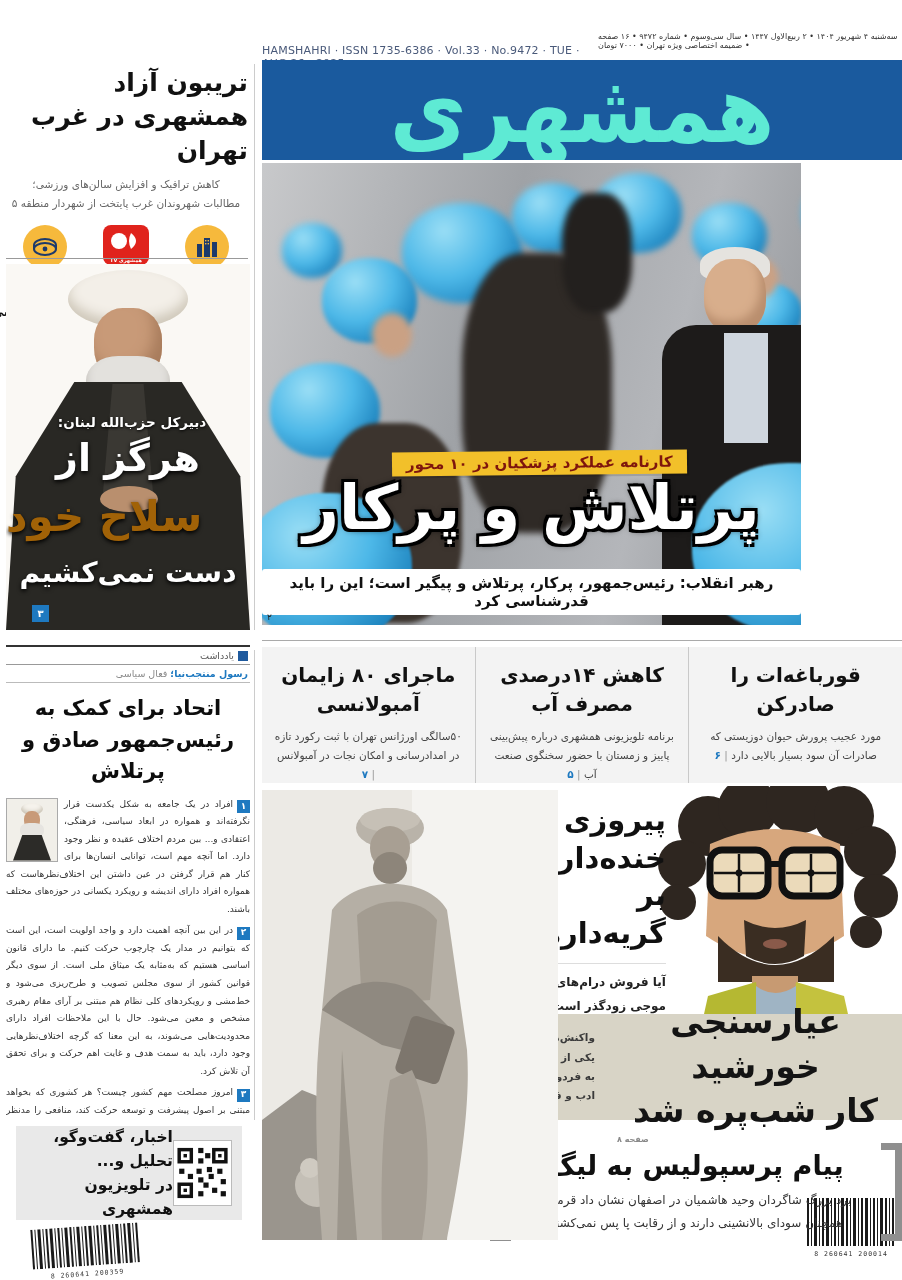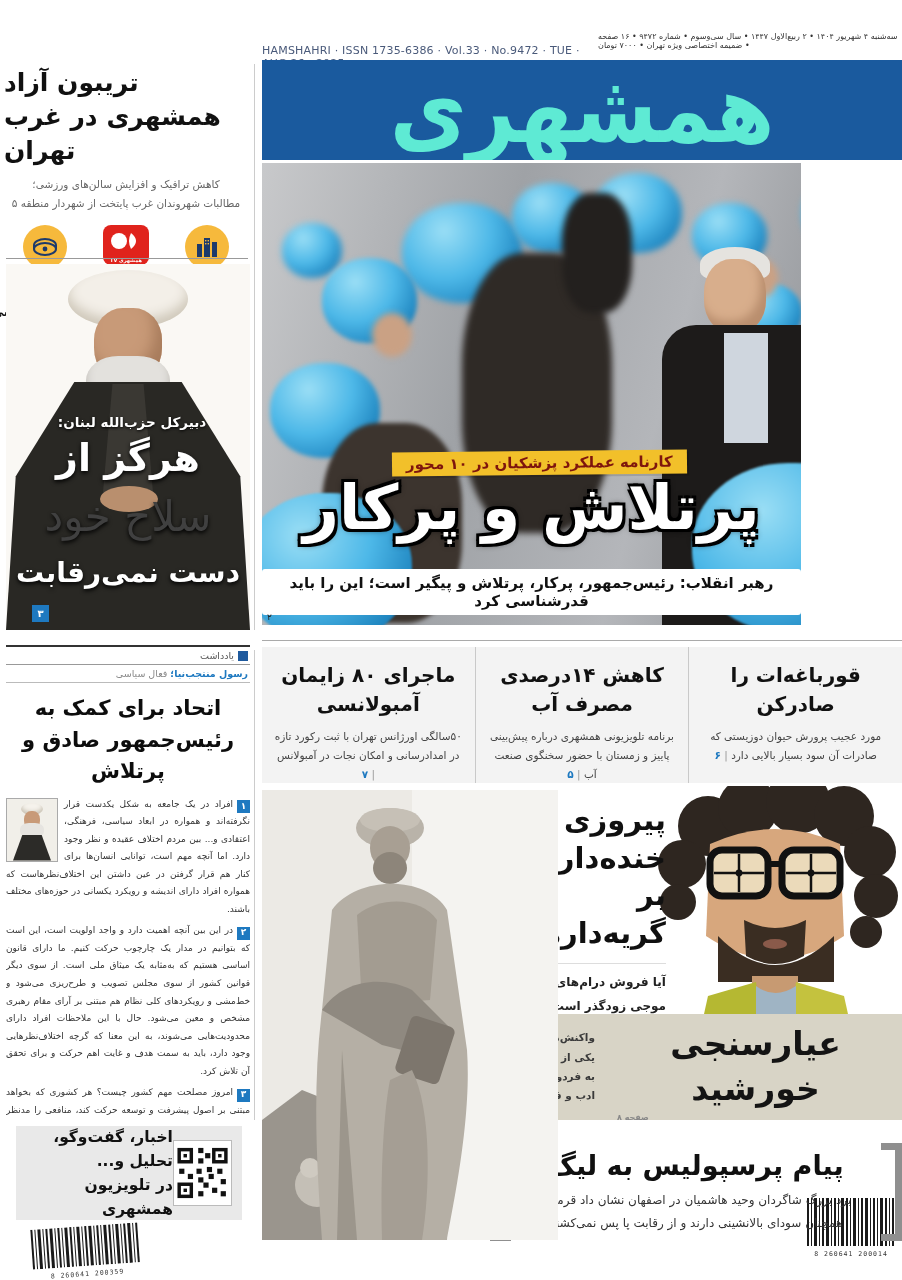--- a/index.html
+++ b/index.html
@@ -13,21 +13,21 @@
   #topbar-en{left:262px;top:44px;width:330px;font-size:11px;color:#4a5a7a;letter-spacing:.2px;text-align:left;}
   #topbar-fa{right:4px;top:32px;width:300px;font-size:8px;color:#333;text-align:left;}
 
   
   #masthead{left:262px;top:60px;width:640px;height:100px;background:#1a5a9e;color:#5eead4;
     display:flex;align-items:center;justify-content:center;overflow:hidden;}
   #masthead .t{font-size:84px;font-weight:bold;transform:scaleY(1.12);line-height:1;}
 
   
   #tribune{right:654px;left:6px;top:66px;width:244px;}
-  #tribune .hl{font-size:25px;font-weight:900;color:#111;text-align:left;line-height:1.35;}
+  #tribune .hl{font-size:25px;font-weight:900;color:#111;text-align:right;line-height:1.35;}
   #tribune .sub{margin-top:8px;font-size:10.5px;color:#666;text-align:center;line-height:1.8;}
   #trib-icons{display:flex;justify-content:space-between;margin-top:12px;padding:0 2px;}
   .stat{width:78px;text-align:center;}
   .ycirc{width:44px;height:44px;border-radius:50%;background:#f6b93c;margin:0 auto;display:flex;align-items:center;justify-content:center;}
   .stat .numline{margin-top:4px;font-weight:900;}
   .stat .numline .n{color:#1e79c0;font-size:24px;}
   .stat .numline .w{color:#111;font-size:12px;}
   .stat .d{font-size:8px;color:#777;line-height:1.6;margin-top:2px;}
   #tvblock{width:64px;text-align:center;}
   #tvlogo{width:46px;height:40px;background:#e0231c;border-radius:8px;margin:0 auto;position:relative;}
@@ -41,21 +41,21 @@
   #cleric{left:6px;top:264px;width:244px;height:366px;background:#faf8f4;overflow:hidden;}
   .turban{left:62px;top:6px;width:120px;height:58px;background:#f3efe8;border-radius:50%;box-shadow:inset 0 -8px 12px #cfc8ba;}
   .cl-face{left:88px;top:44px;width:68px;height:76px;background:#c89a78;border-radius:42% 42% 48% 48%;box-shadow:inset -8px -14px 14px #a87c5c;}
   .cl-beard{left:80px;top:92px;width:84px;height:64px;background:#e3e1dd;border-radius:46% 46% 60% 60%;box-shadow:inset 0 -8px 10px #bdbab4;}
   .cl-robe{left:0;top:118px;width:244px;height:248px;background:#292824;
     clip-path:polygon(28% 0,72% 0,96% 38%,100% 100%,0 100%,4% 38%);}
   .cl-shawl{left:96px;top:120px;width:52px;height:120px;background:#3a3833;clip-path:polygon(20% 0,80% 0,100% 100%,0 100%);}
   .cl-hands{left:94px;top:222px;width:58px;height:26px;background:#b98f6e;border-radius:50%;}
   #cleric .kick{left:8px;right:0;top:150px;text-align:center;color:#fff;font-size:13.5px;font-weight:900;text-shadow:0 1px 3px #000;}
   #cleric .l1{left:0;right:0;top:172px;text-align:center;color:#fff;font-size:38px;font-weight:900;text-shadow:0 2px 4px #000;}
-  #cleric .l2{left:0;right:0;top:228px;text-align:center;color:#404040;font-size:42px;font-weight:400;text-shadow:0 2px 4px #000;}
+  #cleric .l2{left:0;right:0;top:228px;text-align:left;color:#a16207;font-size:42px;font-weight:700;text-shadow:0 2px 4px #000;}
   #cleric .l3{left:0;right:0;top:292px;text-align:center;color:#fff;font-size:28px;font-weight:900;text-shadow:0 2px 4px #000;}
   #cleric .pg{left:26px;bottom:8px;width:17px;height:17px;background:#1e79c0;color:#fff;font-size:10px;font-weight:700;
     display:flex;align-items:center;justify-content:center;}
 
   
   .vrule{width:1px;background:#ccc;}
 
   
   #photo{left:262px;top:163px;width:539px;height:462px;overflow:hidden;
     background:linear-gradient(105deg,#c8c9cb 0%,#9fa2a6 40%,#b4b6ba 70%,#8d9094 100%);}
@@ -237,21 +237,21 @@
   <div class="abs" id="cleric">
     <div class="abs turban"></div>
     <div class="abs cl-face"></div>
     <div class="abs cl-beard"></div>
     <div class="abs cl-robe"></div>
     <div class="abs cl-shawl"></div>
     <div class="abs cl-hands"></div>
     <div class="abs kick">دبیرکل حزب‌الله لبنان:</div>
     <div class="abs l1">هرگز از</div>
     <div class="abs l2">سلاح خود</div>
-    <div class="abs l3">دست نمی‌رقابت</div>
+    <div class="abs l3">دست نمی‌کشیم</div>
     <div class="abs pg">۳</div>
   </div>
 
   <div class="abs" id="photo">
     <div class="hm b3" style="left:140px;top:40px;width:120px;height:100px;"></div>
     <div class="hm b3" style="left:250px;top:20px;width:80px;height:70px;"></div>
     <div class="hm b3" style="left:330px;top:10px;width:90px;height:80px;"></div>
     <div class="hm b3" style="left:430px;top:40px;width:75px;height:65px;"></div>
     <div class="hm b3" style="left:540px;top:8px;width:100px;height:85px;"></div>
     <div class="hm b3" style="left:20px;top:60px;width:60px;height:55px;"></div>
@@ -381,20 +381,21 @@
         <line x1="138" y1="87" x2="188" y2="87" stroke="#111" stroke-width="2.5"></line>
         <line x1="163" y1="68" x2="163" y2="106" stroke="#111" stroke-width="2.5"></line>
         <circle cx="163" cy="87" r="3.4" fill="#111"></circle>
       </g>
     </svg>
   </div>
 
   <div class="abs" id="ferdowsi">
     <div class="big">
       <div>عیارسنجی خورشید</div>
+      <div>کار شب‌پره شد</div>
       <div class="pg">صفحه ۸</div>
     </div>
     <div class="side">واکنش‌ها به توهین زشت یکی از فعالان فضای‌مجازی به فردوسی که قله رفیع ادب و فرهنگ ایرانی است</div>
   </div>
 
   <div class="abs" id="sports">
     <div class="brk brk-r"></div>
     <div class="mid" style="position:relative;">
       <div class="h">پیام پرسپولیس به لیگ</div>
       <div class="s">برد بزرگ شاگردان وحید هاشمیان در اصفهان نشان داد قرمزها همچنان سودای بالانشینی دارند و از رقابت پا پس نمی‌کشند</div>

